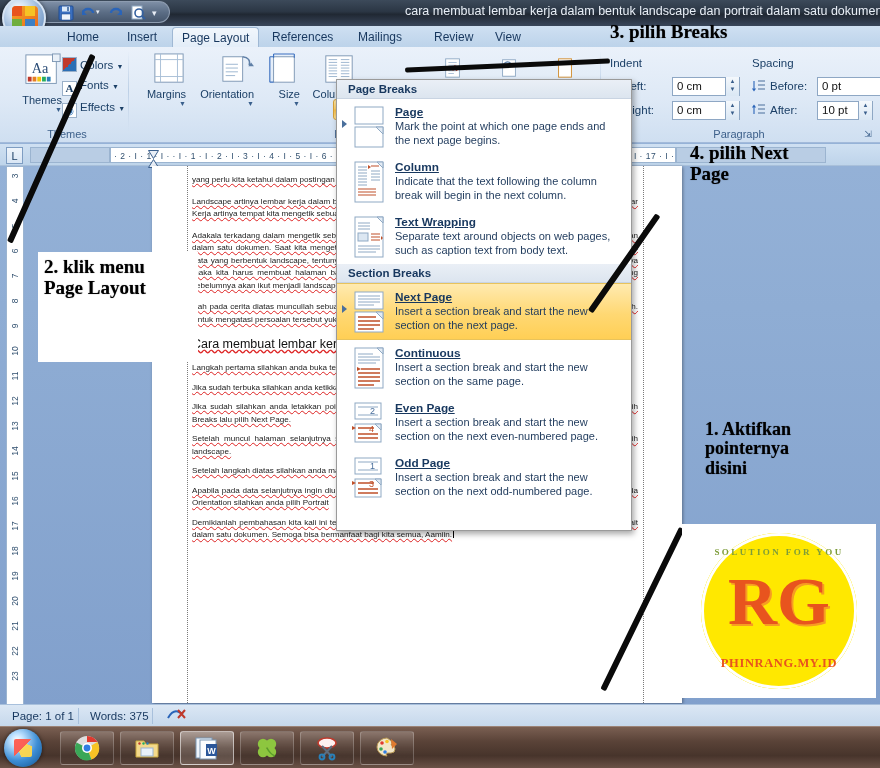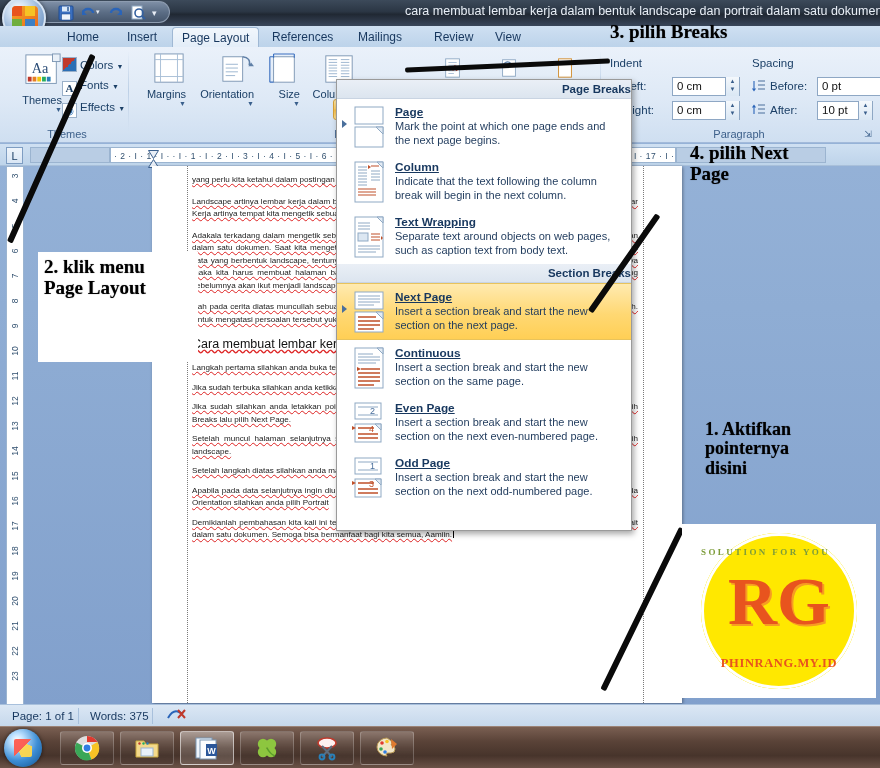--- a/index.html
+++ b/index.html
@@ -181,21 +181,20 @@
     position:absolute; left:336px; top:79px; width:296px; height:452px;
     background:#ffffff; border:1px solid #9a9a9a;
     box-shadow: 2px 3px 6px rgba(0,0,0,.35);
     z-index: 40;
   }
   .menu-head {
     height:19px; line-height:19px; padding-left:11px;
     font-size:11.5px; font-weight:bold; color:#17375e;
     background: linear-gradient(180deg,#eaeff6 0%,#dce5ef 100%);
     border-bottom:1px solid #c9d4e2;
-    text-align:right;
   }
   .mi {
     position:relative; padding: 6px 8px 7px 58px; min-height:52px;
   }
   .mi.sel { background: linear-gradient(180deg,#ffeab0 0%,#ffd873 55%,#ffcf55 100%);
             border-top:1px solid #e8c35c; border-bottom:1px solid #e8c35c; }
   .mi-title {
     font-size:11.8px; font-weight:bold; color:#17375e; line-height:14px;
     margin-bottom:1px;
   }
@@ -225,21 +224,21 @@
     position:absolute; left:682px; top:524px; width:194px; height:174px;
     background:#ffffff; z-index:58;
   }
   .logo-disc {
     position:absolute; left:50%; top:50%; transform:translate(-50%,-50%);
     width:156px; height:156px; border-radius:50%;
     background: #FFE800;
     box-shadow: inset 0 0 0 3px #ffffff, inset 0 0 0 6px #FFE800;
   }
   .logo-top {
-    position:absolute; top:14px; left:0; width:100%; text-align:left;
+    position:absolute; top:14px; left:0; width:100%; text-align:center;
     font-family:"Liberation Serif", serif; font-weight:bold;
     font-size:9px; color:#7d9c3a; letter-spacing:2.4px;
   }
   .logo-mid {
     position:absolute; top:34px; left:0; width:100%; text-align:center;
     font-family:"Liberation Serif", serif; font-weight:bold;
     font-size:68px; line-height:68px; color:#E8541E;
     text-shadow: 2px 2px 0 #F79C23;
   }
   .logo-bot {

